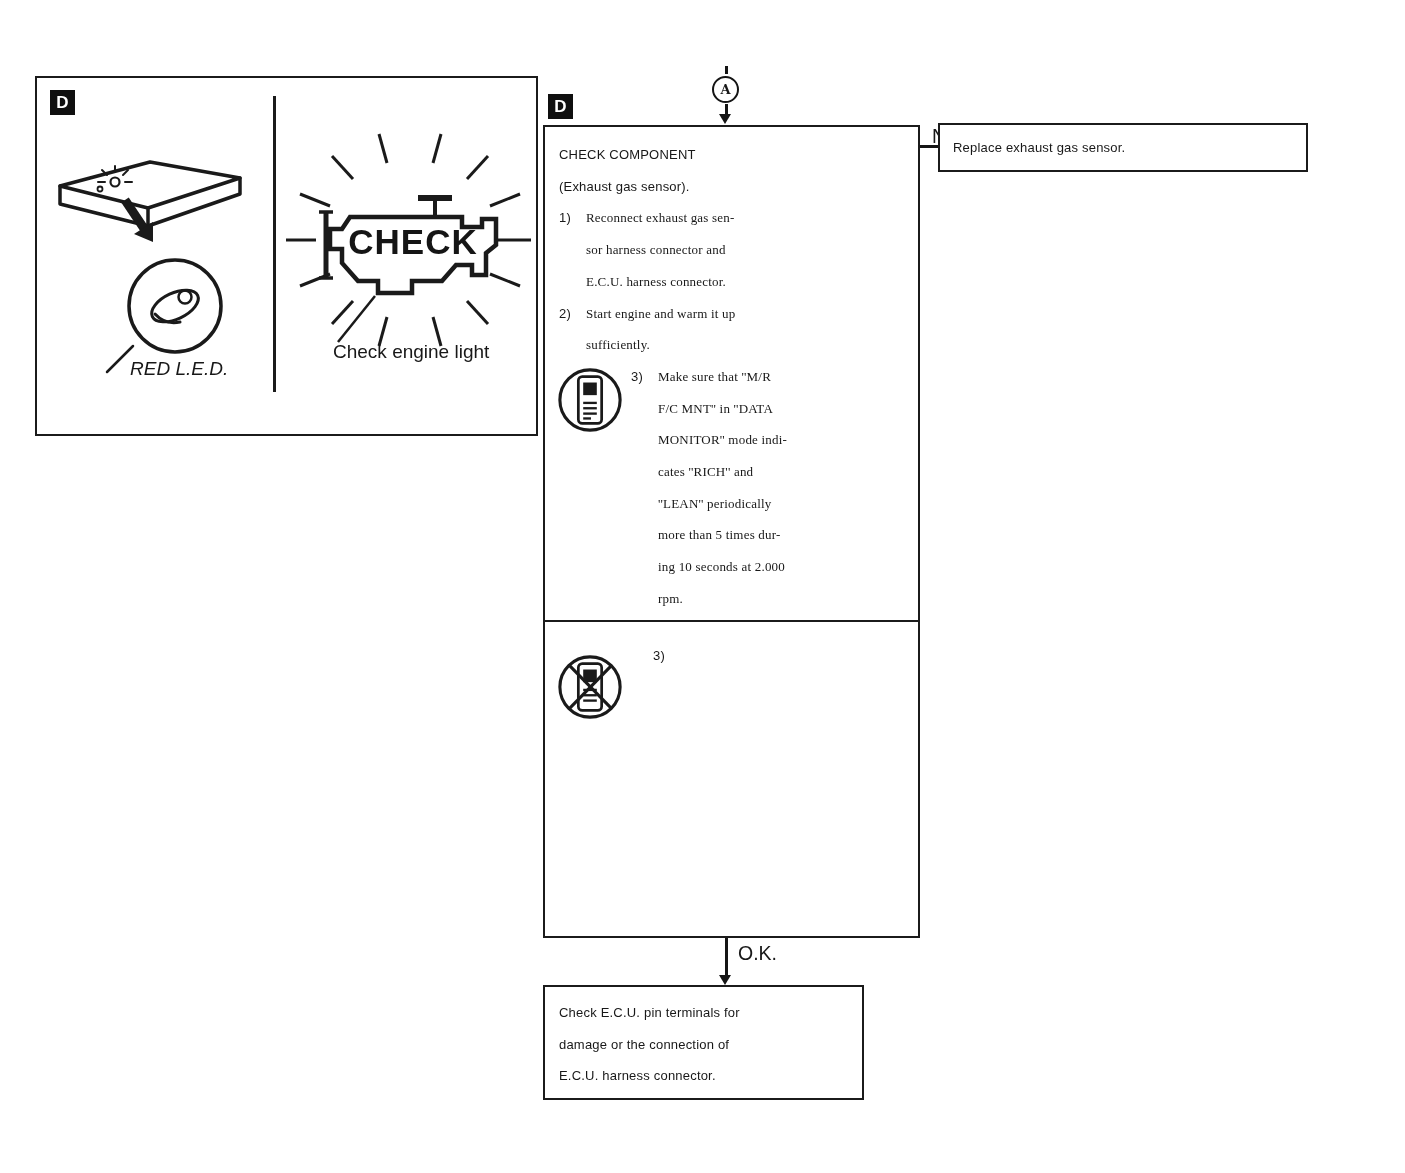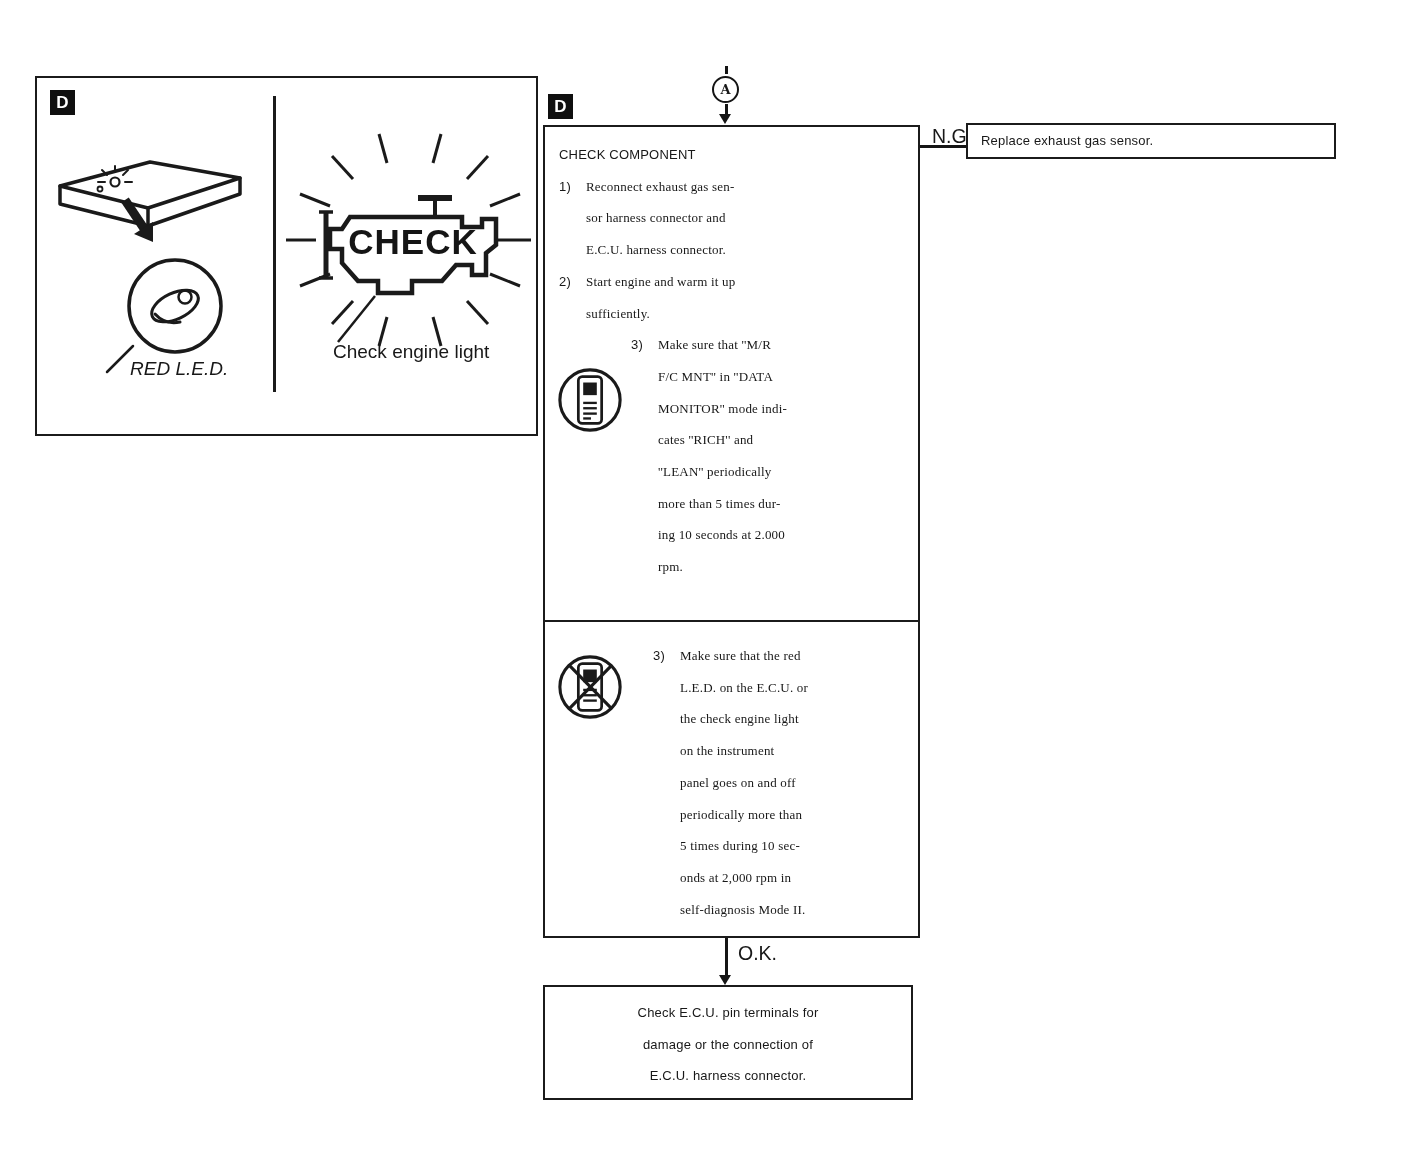--- a/index.html
+++ b/index.html
@@ -34,22 +34,22 @@
   .ng-label{position:absolute;left:932px;top:125px;font-size:19.5px;}
   .ng-line{position:absolute;left:920px;top:145px;width:67px;height:2.5px;background:#151515;}
   .ok-line{position:absolute;left:725px;top:938px;width:2.5px;height:38px;background:#151515;}
   .ok-label{position:absolute;left:738px;top:942px;font-size:19.5px;}
 
   
   .fbox{position:absolute;border:2.5px solid #1b1b1b;background:#fff;font-size:13px;
         line-height:31.7px;box-sizing:border-box;letter-spacing:0.2px;}
   .box1{left:543px;top:125px;width:377px;height:497px;padding:12px 14px;}
   .box2{left:543px;top:620px;width:377px;height:318px;padding:18px 14px 10px;}
-  .box3{left:543px;top:985px;width:370px;height:115px;padding:10px 8px;white-space:pre;text-align:center;}
-  .replace-box{left:966px;top:123px;width:370px;height:36px;display:flex;align-items:center;padding:0 13px;}
+  .box3{left:543px;top:985px;width:321px;height:115px;padding:10px 14px;white-space:pre;}
+  .replace-box{left:938px;top:123px;width:370px;height:49px;display:flex;align-items:center;padding:0 13px;}
 
   .step{display:flex;}
   .step .m{width:27px;flex:none;}
   .pre{white-space:pre;font-family:Liberation Serif, serif;}
   .s3a{margin-left:72px;}
   .s3b{margin-left:94px;}
   .cicon{position:absolute;width:68px;height:68px;}
   .box1 .cicon{left:11px;top:239px;}
   .box2 .cicon{left:11px;top:31px;}
 </style>
@@ -128,20 +128,21 @@
 
   <div class="stub-top"></div>
   <div class="conn-a">
     <span>A</span>
   </div>
   <div class="line-a"></div>
   <div class="arrow-down entry-arrow"></div>
 
   <div class="fbox box1">
     <div>CHECK COMPONENT</div>
+    <div>(Exhaust gas sensor).</div>
     <div class="step">
       <span class="m">1)</span>
       <span class="pre">Reconnect exhaust gas sen-
 sor harness connector and
 E.C.U. harness connector.</span>
     </div>
     <div class="step">
       <span class="m">2)</span>
       <span class="pre">Start engine and warm it up
 sufficiently.</span>
@@ -164,29 +165,20 @@
       <line x1="28" y1="38" x2="42" y2="38" stroke="#1a1a1a" stroke-width="2.4"></line>
       <line x1="28" y1="43.5" x2="42" y2="43.5" stroke="#1a1a1a" stroke-width="2.4"></line>
       <line x1="28" y1="49" x2="42" y2="49" stroke="#1a1a1a" stroke-width="2.4"></line>
       <line x1="28" y1="54" x2="36" y2="54" stroke="#1a1a1a" stroke-width="2.4"></line>
     </svg>
   </div>
 
   <div class="fbox box2">
     <div class="step s3b">
       <span class="m">3)</span>
-      <span class="pre">Make sure that the red
-L.E.D. on the E.C.U. or
-the check engine light
-on the instrument
-panel goes on and off
-periodically more than
-5 times during 10 sec-
-onds at 2,000 rpm in
-self-diagnosis Mode II.</span>
     </div>
     <svg class="cicon" viewBox="0 0 70 70">
       <circle cx="35" cy="35" r="31" stroke="#1a1a1a" stroke-width="3.2" fill="none"></circle>
       <rect x="23" y="11" width="24" height="48" rx="4" stroke="#1a1a1a" stroke-width="2.8" fill="#fff"></rect>
       <rect x="28" y="17" width="14" height="13" fill="#1a1a1a"></rect>
       <line x1="28" y1="38" x2="42" y2="38" stroke="#1a1a1a" stroke-width="2.4"></line>
       <line x1="28" y1="43.5" x2="42" y2="43.5" stroke="#1a1a1a" stroke-width="2.4"></line>
       <line x1="28" y1="49" x2="42" y2="49" stroke="#1a1a1a" stroke-width="2.4"></line>
       <line x1="14" y1="13" x2="57" y2="57" stroke="#1a1a1a" stroke-width="3.2"></line>
       <line x1="57" y1="13" x2="14" y2="57" stroke="#1a1a1a" stroke-width="3.2"></line>

